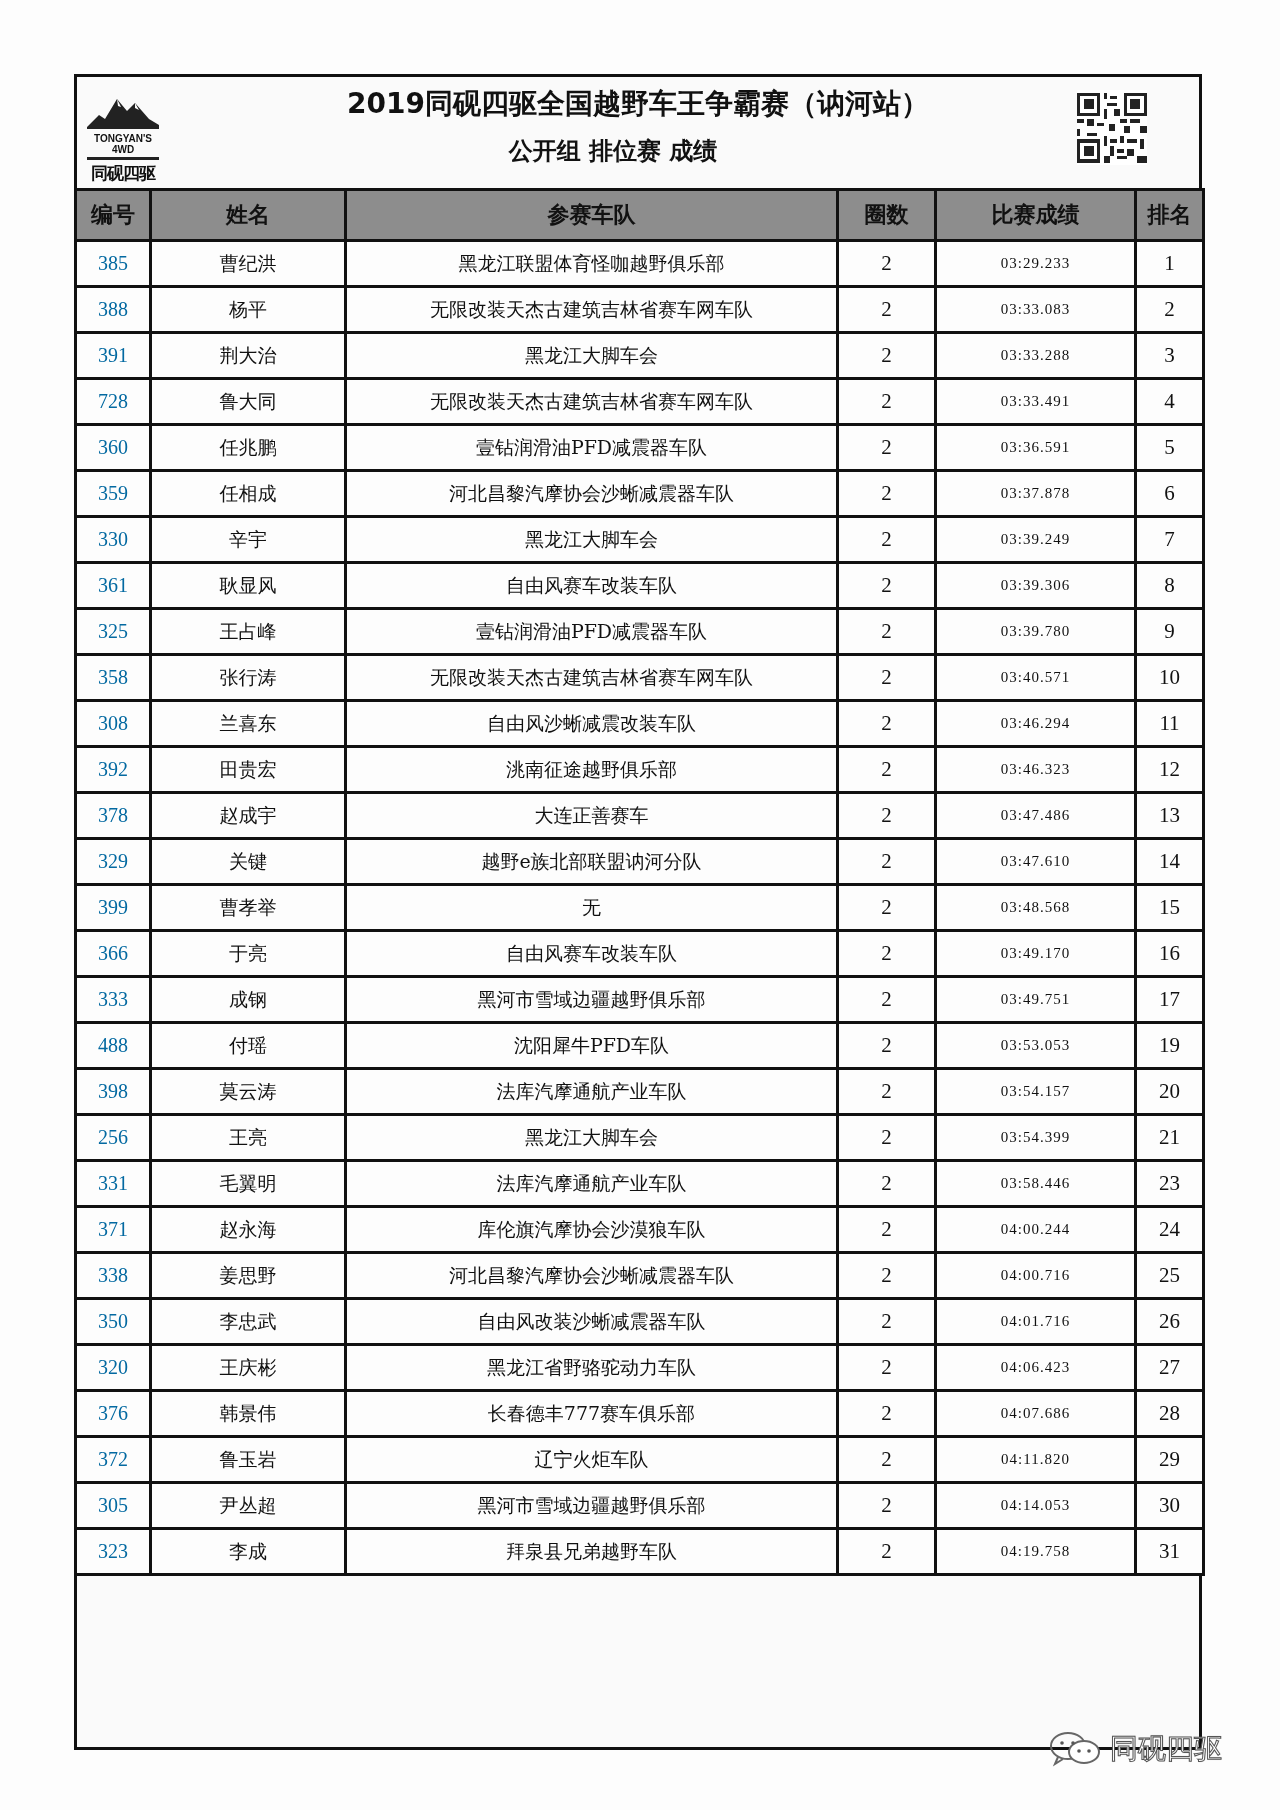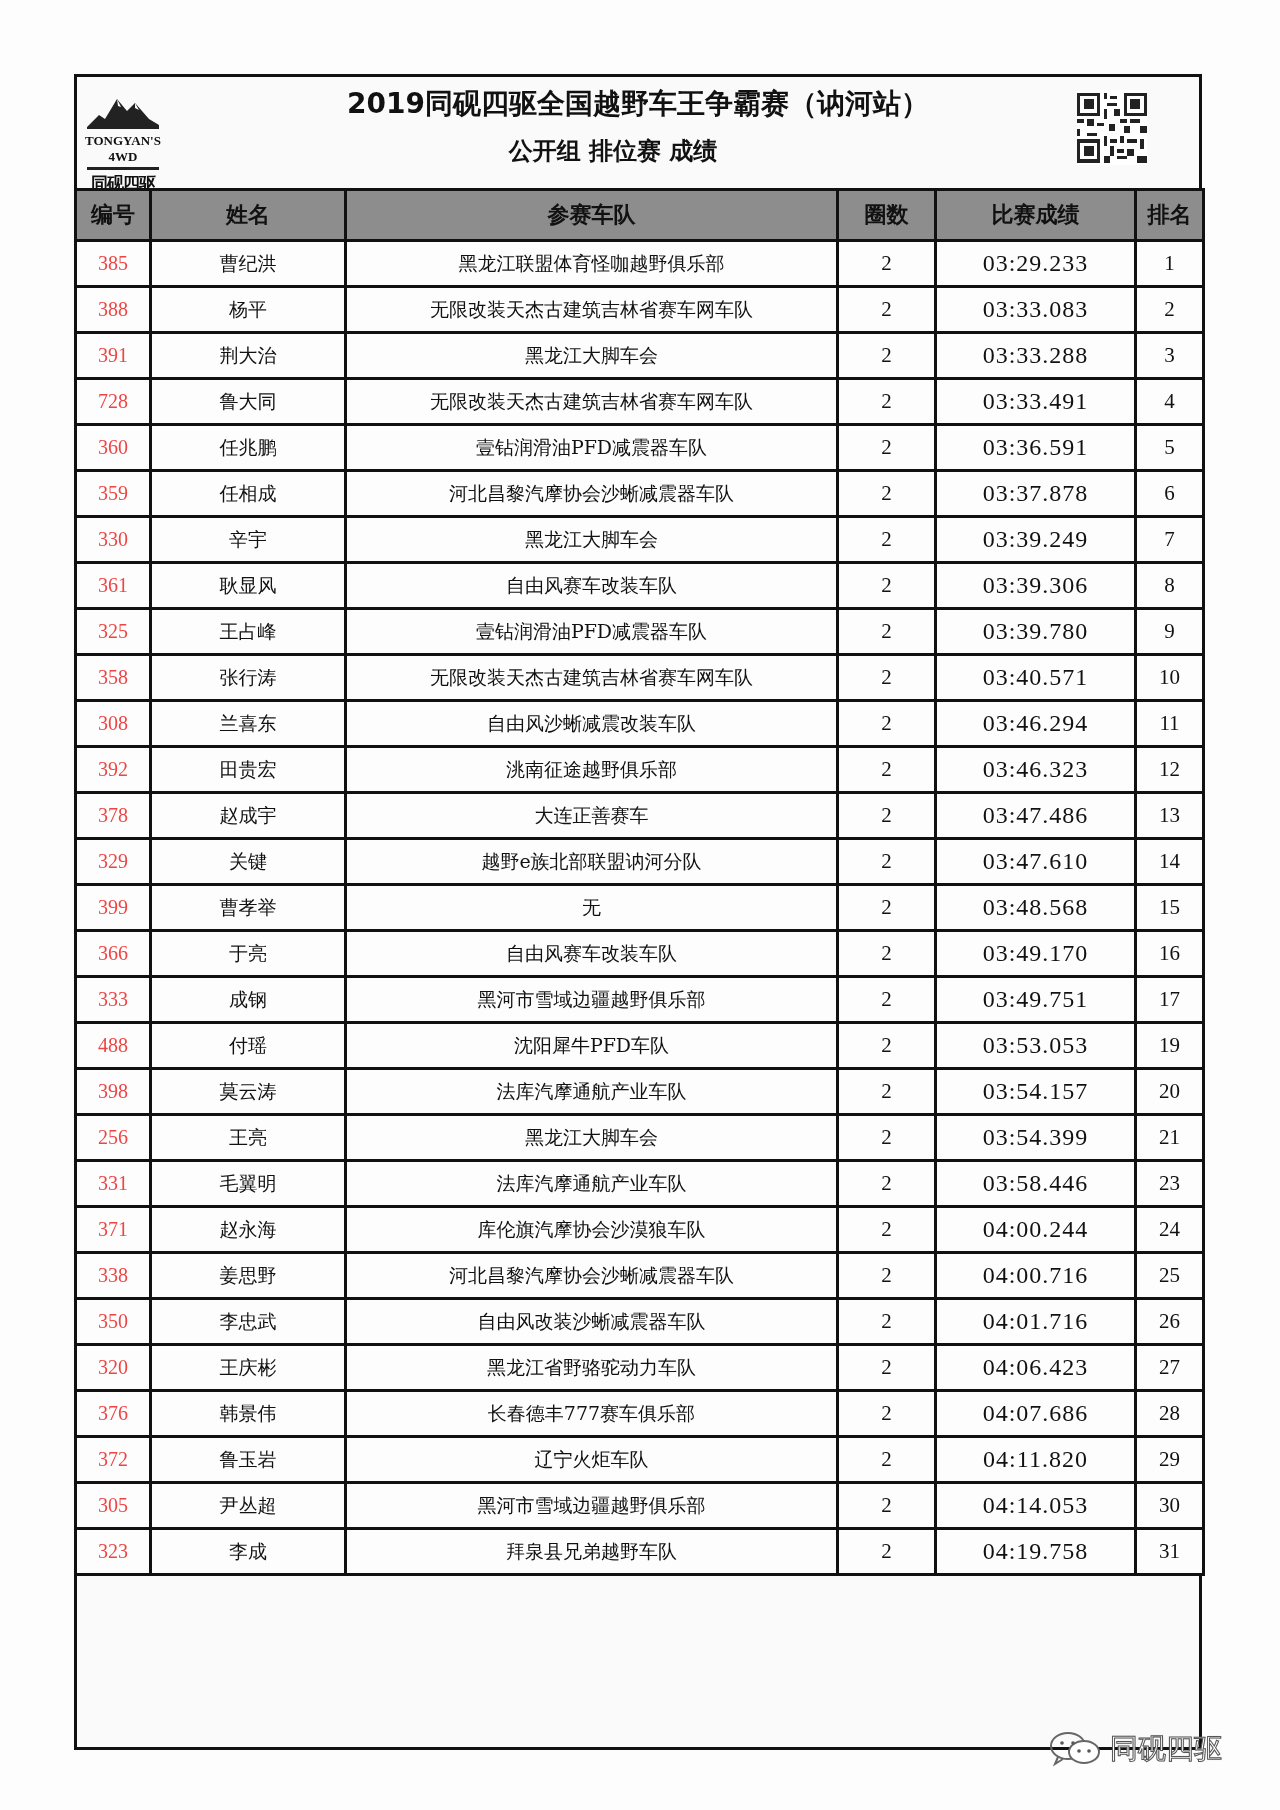--- a/index.html
+++ b/index.html
@@ -7,44 +7,44 @@
     width:1280px; height:1810px; background:#fdfdfd; position:relative; overflow:hidden;
     font-family: "DejaVu Serif", serif; color:#111;
   }
   .sheet {
     position:absolute; left:74px; top:74px; width:1128px; height:1676px;
     border:3px solid #111; box-sizing:border-box; background:#fafafa;
   }
   .title-area { position:absolute; left:0; top:0; width:100%; height:112px; }
   .logo { position:absolute; left:6px; top:8px; width:80px; height:90px; }
   .logo svg { width:80px; height:52px; display:block; }
-  .logo-en { font-family:Liberation Serif, serif; font-size:13px; font-weight:bold; letter-spacing:0; text-align:center; margin-top:-4px; }
+  .logo-en { font-family:Liberation Sans, sans-serif; font-size:10px; font-weight:bold; letter-spacing:0; text-align:center; margin-top:-4px; }
   .logo-bar { height:3px; background:#222; margin:2px 4px; }
   .logo-cn { font-family:"DejaVu Sans", sans-serif; font-weight:900; font-size:17px; text-align:center; letter-spacing:-1px; }
   .title1, .title2 {
     position:absolute; left:0; width:100%; text-align:center;
     font-family:"DejaVu Sans", sans-serif; font-weight:bold; color:#111;
   }
   .title1 { top:8px; font-size:28px; }
   .title2 { top:58px; font-size:24px; padding-right:50px; box-sizing:border-box; }
   .qr { position:absolute; right:52px; top:13px; width:70px; height:75px; background:#fff; }
   .qr svg { width:70px; height:75px; display:block; }
   table {
     position:absolute; left:-3px; top:111px; border-collapse:collapse; table-layout:fixed;
     width:1128px;
   }
   th, td { border:3px solid #111; text-align:center; padding:0; }
   th {
     height:48px; background:#8d8d8d; color:#111;
     font-family:"DejaVu Sans", sans-serif; font-weight:900; font-size:22px;
   }
   td { height:43px; font-size:19px; background:#fdfdfd; }
-  td.num { font-family:"Liberation Serif", serif; font-size:20px; color:#ef4444; }
+  td.num { font-family:"Liberation Serif", serif; font-size:20px; color:#0369a1; }
   td.team { font-size:19px; }
-  td.time { font-family:"Liberation Serif", serif; font-size:24px; letter-spacing:1px; }
+  td.time { font-family:"Liberation Serif", serif; font-size:15px; letter-spacing:1px; }
   td.laps, td.rank { font-family:"Liberation Serif", serif; font-size:21px; }
   .watermark {
     position:absolute; left:1048px; top:1730px; display:flex; align-items:center; gap:6px;
     font-family:"DejaVu Sans", sans-serif; font-size:28px; color:#fff;
     -webkit-text-stroke:1px #555; text-shadow:0 0 1px #777;
   }
   .watermark svg { width:56px; height:38px; }
 </style>
 </head>
 <body>

